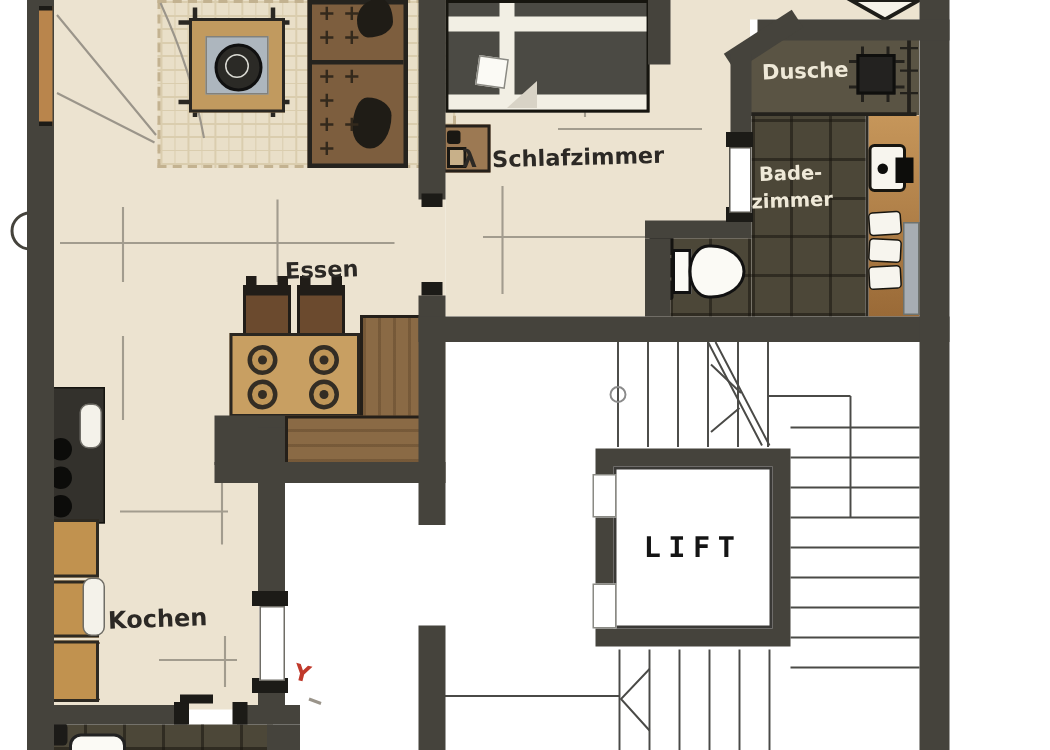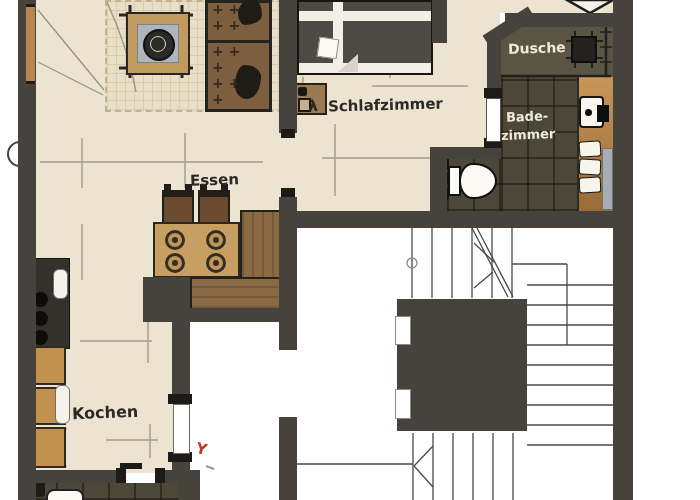--- a/index.html
+++ b/index.html
@@ -194,20 +194,23 @@
   <div class="abs wall" style="left:482px;top:20px;width:54px;height:14px;transform:rotate(-33deg);"></div>
   <div class="abs wall" style="left:487px;top:36px;width:14px;height:57px;"></div>
   <div class="abs jamb" style="left:484px;top:88px;width:18px;height:10px;"></div>
   <div class="abs jamb" style="left:484px;top:138px;width:18px;height:10px;"></div>
   <div class="abs z6" style="left:486px;top:98px;width:13px;height:42px;background:#fff;border:1px solid #55534c;"></div>
   <div class="abs wall" style="left:430px;top:147px;width:71px;height:12px;"></div>
   <div class="abs wall" style="left:430px;top:159px;width:17px;height:52px;"></div>
   <div class="abs wall" style="left:432px;top:0;width:15px;height:43px;"></div>
 
   <div class="abs" style="left:397px;top:299px;width:130px;height:132px;background:var(--wall,#45433c);z-index:5;">
+    <div class="abs" style="left:12px;top:12px;width:106px;height:108px;background:#fff;border:2px solid #3a3936;box-sizing:border-box;display:flex;align-items:center;justify-content:center;">
+      <span class="label" style="position:static;font-family:'DejaVu Sans Mono',monospace;font-size:19px;letter-spacing:5px;color:#141414;">LIFT</span>
+    </div>
     <div class="abs" style="left:-2px;top:17px;width:14px;height:27px;background:#fff;border:1px solid #8a8a84;"></div>
     <div class="abs" style="left:-2px;top:90px;width:14px;height:28px;background:#fff;border:1px solid #8a8a84;"></div>
   </div>
 
   <div class="abs label" style="left:190px;top:171px;font-size:15px;transform:rotate(-2deg);">Essen</div>
   <div class="abs label" style="left:328px;top:96px;font-size:15px;transform:rotate(-1.5deg);">Schlafzimmer</div>
   <div class="abs label" style="left:72px;top:403px;font-size:16px;transform:rotate(-2deg);">Kochen</div>
   <div class="abs label light" style="left:508px;top:40px;font-size:14px;transform:rotate(-2deg);">Dusche</div>
   <div class="abs label light" style="left:506px;top:109px;font-size:13px;transform:rotate(-2deg);">Bade-</div>
   <div class="abs label light" style="left:501px;top:127px;font-size:13px;transform:rotate(-2deg);">zimmer</div>

